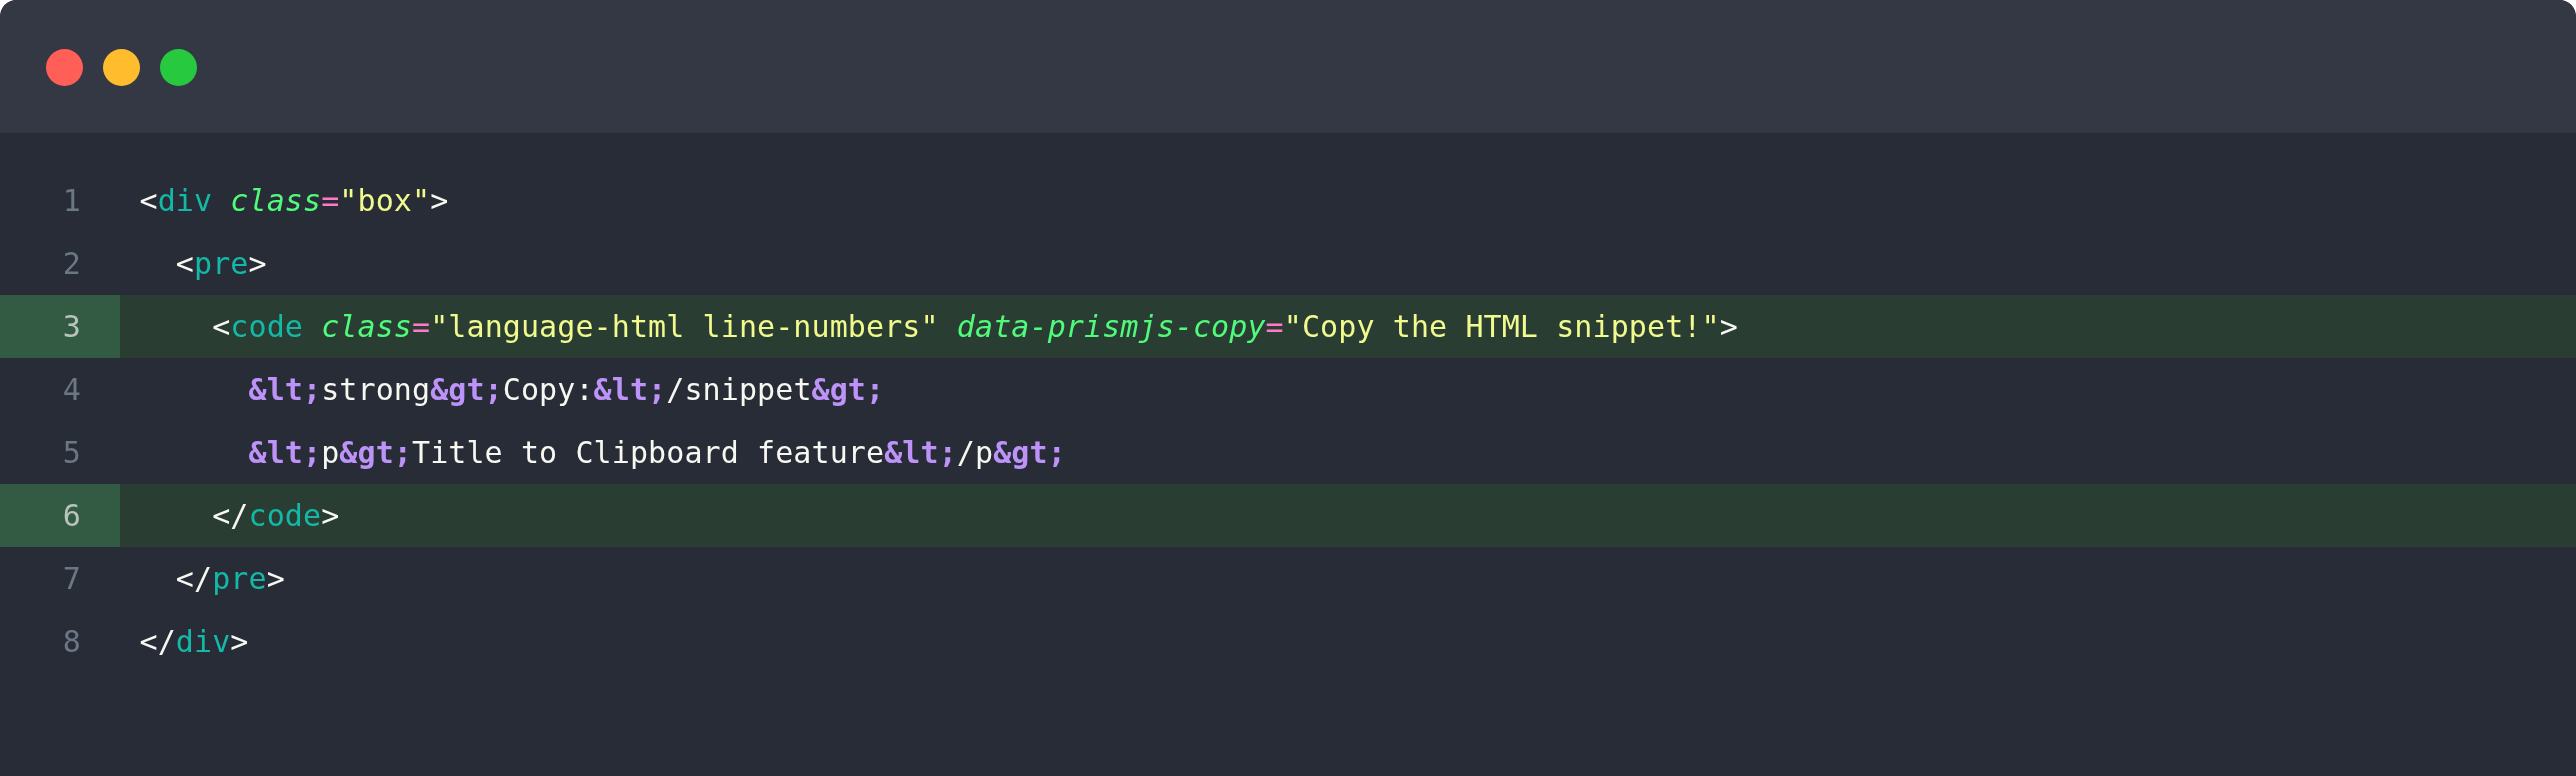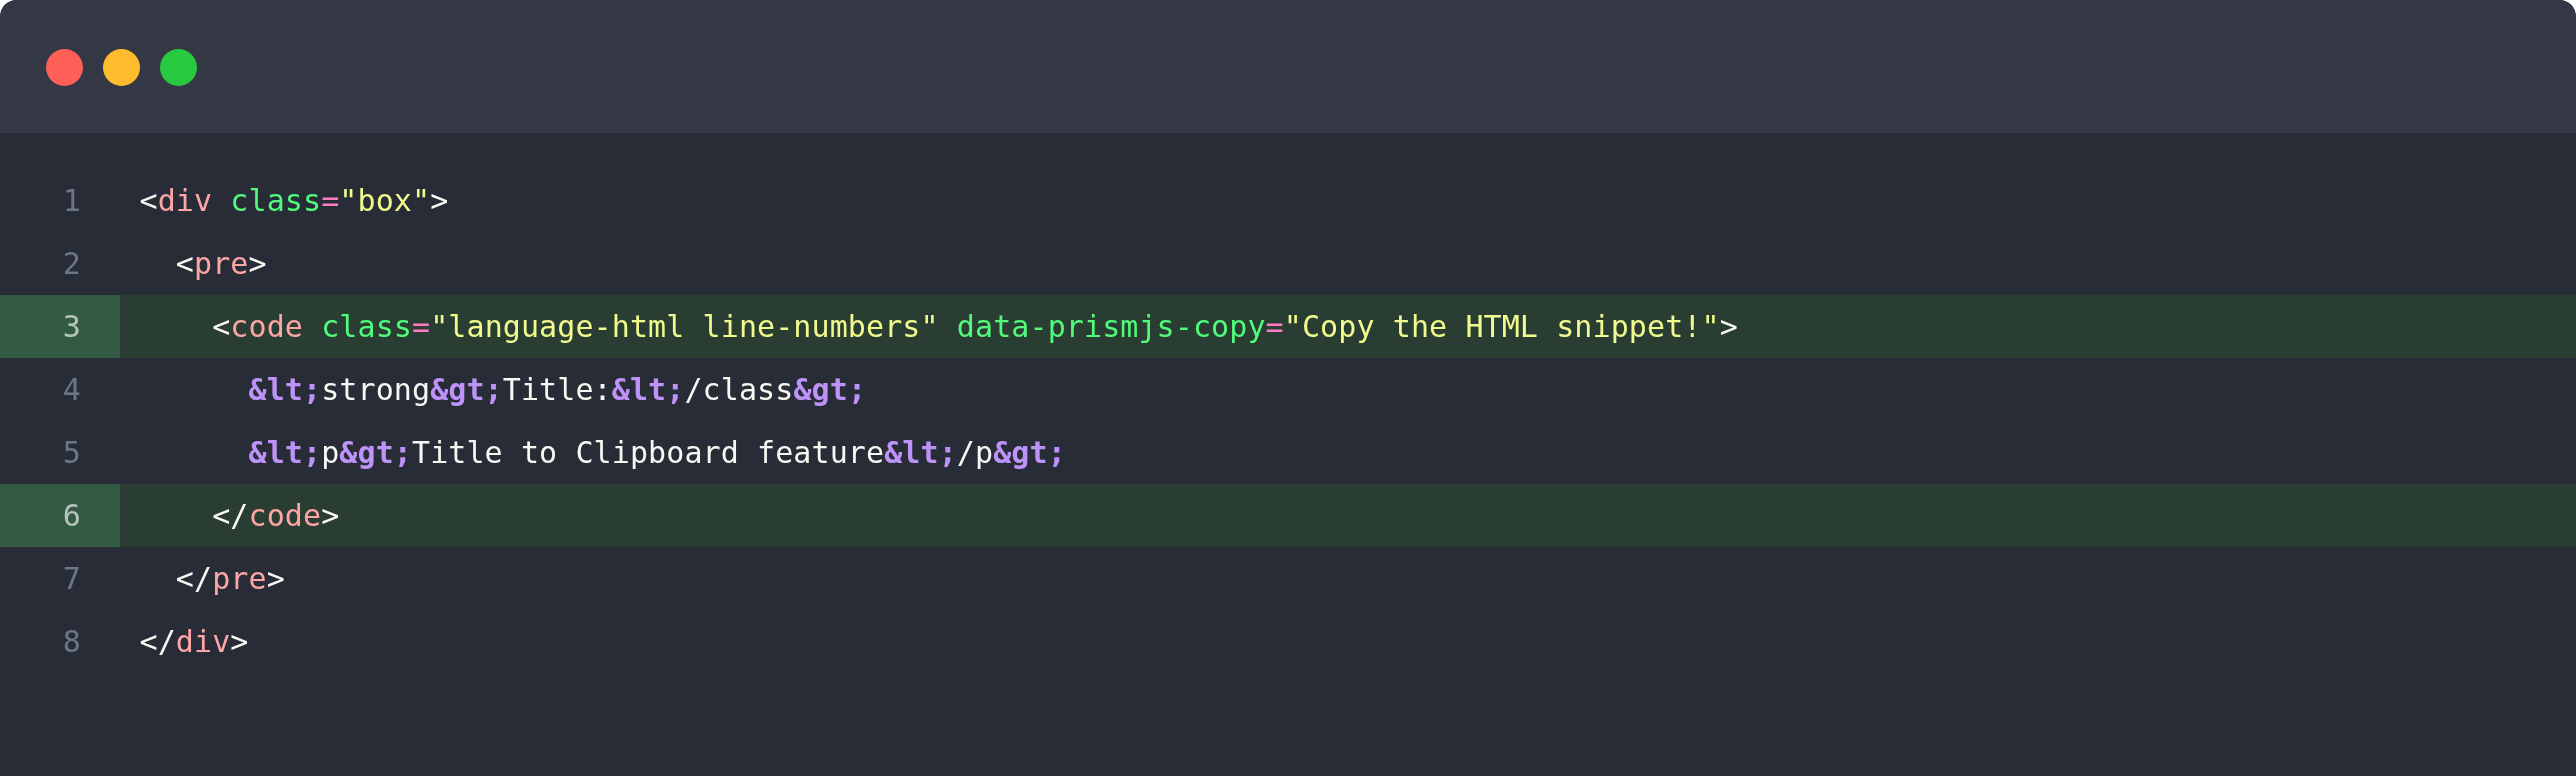--- a/index.html
+++ b/index.html
@@ -93,22 +93,22 @@
 
   .code-text {
     flex: 1 1 auto;
     padding-left: 19.5px;
     color: #f8f8f2;
     overflow: hidden;
   }
 
   
   .t-punct  { color: #f8f8f2; }
-  .t-tag    { color: #fca5a5; }
-  .t-attr   { color: #50fa7b; }
+  .t-tag    { color: #14b8a6; }
+  .t-attr   { color: #50fa7b; font-style: italic; }
   .t-eq     { color: #ff79c6; }
   .t-value  { color: #f1fa8c; }
   .t-entity { color: #bd93f9; font-weight: bold; }
   .t-plain  { color: #f8f8f2; }
 </style>
 </head>
 <body>
 
 <div id="window">
 
@@ -118,21 +118,21 @@
       <span class="dot dot-min"></span>
       <span class="dot dot-max"></span>
     </div>
   </div>
 
   <div id="code-area">
     <div id="code-lines">
         <div class="code-line"><div class="gutter">1</div><div class="code-text"><span class="t-punct">&lt;</span><span class="t-tag">div</span><span class="t-plain"> </span><span class="t-attr">class</span><span class="t-eq">=</span><span class="t-value">"box"</span><span class="t-punct">&gt;</span></div></div>
         <div class="code-line"><div class="gutter">2</div><div class="code-text"><span class="t-plain">  </span><span class="t-punct">&lt;</span><span class="t-tag">pre</span><span class="t-punct">&gt;</span></div></div>
         <div class="code-line hl"><div class="gutter">3</div><div class="code-text"><span class="t-plain">    </span><span class="t-punct">&lt;</span><span class="t-tag">code</span><span class="t-plain"> </span><span class="t-attr">class</span><span class="t-eq">=</span><span class="t-value">"language-html line-numbers"</span><span class="t-plain"> </span><span class="t-attr">data-prismjs-copy</span><span class="t-eq">=</span><span class="t-value">"Copy the HTML snippet!"</span><span class="t-punct">&gt;</span></div></div>
-        <div class="code-line"><div class="gutter">4</div><div class="code-text"><span class="t-plain">      </span><span class="t-entity">&amp;lt;</span><span class="t-plain">strong</span><span class="t-entity">&amp;gt;</span><span class="t-plain">Title:</span><span class="t-entity">&amp;lt;</span><span class="t-plain">/class</span><span class="t-entity">&amp;gt;</span></div></div>
+        <div class="code-line"><div class="gutter">4</div><div class="code-text"><span class="t-plain">      </span><span class="t-entity">&amp;lt;</span><span class="t-plain">strong</span><span class="t-entity">&amp;gt;</span><span class="t-plain">Copy:</span><span class="t-entity">&amp;lt;</span><span class="t-plain">/snippet</span><span class="t-entity">&amp;gt;</span></div></div>
         <div class="code-line"><div class="gutter">5</div><div class="code-text"><span class="t-plain">      </span><span class="t-entity">&amp;lt;</span><span class="t-plain">p</span><span class="t-entity">&amp;gt;</span><span class="t-plain">Title to Clipboard feature</span><span class="t-entity">&amp;lt;</span><span class="t-plain">/p</span><span class="t-entity">&amp;gt;</span></div></div>
         <div class="code-line hl"><div class="gutter">6</div><div class="code-text"><span class="t-plain">    </span><span class="t-punct">&lt;/</span><span class="t-tag">code</span><span class="t-punct">&gt;</span></div></div>
         <div class="code-line"><div class="gutter">7</div><div class="code-text"><span class="t-plain">  </span><span class="t-punct">&lt;/</span><span class="t-tag">pre</span><span class="t-punct">&gt;</span></div></div>
         <div class="code-line"><div class="gutter">8</div><div class="code-text"><span class="t-punct">&lt;/</span><span class="t-tag">div</span><span class="t-punct">&gt;</span></div></div>
       </div>
   </div>
 
 </div>
 
 

